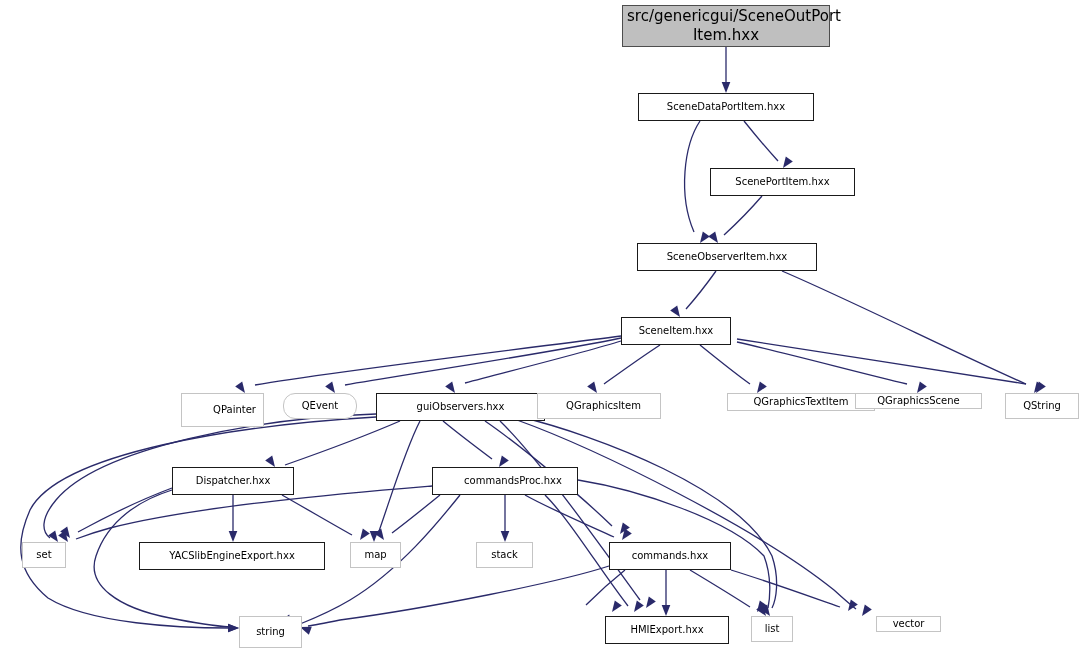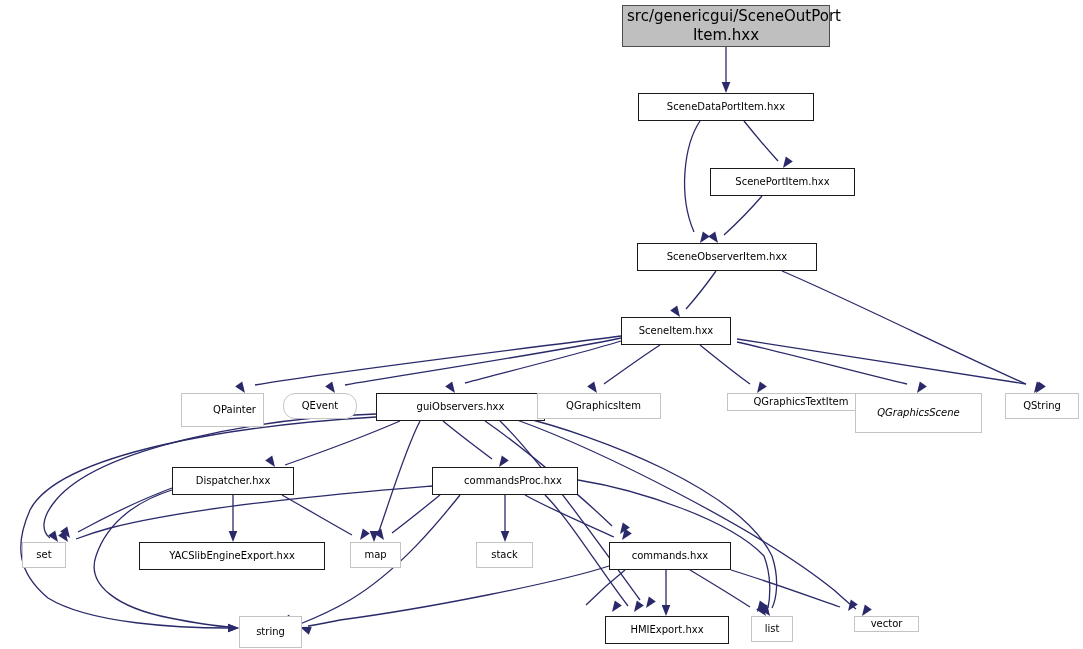--- a/index.html
+++ b/index.html
@@ -173,21 +173,21 @@
       </div>
       <div class="node-box bold-border" style="left: 376px; top: 393px; width: 169px; height: 28px;">
         <span class="node-label">guiObservers.hxx</span>
       </div>
       <div class="node-box" style="left: 537px; top: 393px; width: 124px; height: 26px; padding-left: 9px;">
         <span class="node-label">QGraphicsItem</span>
       </div>
       <div class="node-box" style="left: 683px; top: 393px; width: 148px; height: 18px; margin-left: 44px;">
         <span class="node-label">QGraphicsTextItem</span>
       </div>
-      <div class="node-box" style="left: 855px; top: 393px; width: 127px; height: 40px; font-style: italic;">
+      <div class="node-box" style="left: 855px; top: 393px; width: 127px; height: 16px;">
         <span class="node-label">QGraphicsScene</span>
       </div>
       <div class="node-box" style="left: 1005px; top: 393px; width: 74px; height: 26px;">
         <span class="node-label">QString</span>
       </div>
       <div class="node-box bold-border" style="left: 172px; top: 467px; width: 122px; height: 28px;">
         <span class="node-label">Dispatcher.hxx</span>
       </div>
       <div class="node-box bold-border" style="left: 432px; top: 467px; width: 146px; height: 28px; padding-left: 16px;">
         <span class="node-label">commandsProc.hxx</span>
@@ -209,17 +209,17 @@
       </div>
       <div class="node-box" style="left: 239px; top: 616px; width: 63px; height: 32px;">
         <span class="node-label">string</span>
       </div>
       <div class="node-box bold-border" style="left: 605px; top: 616px; width: 124px; height: 28px;">
         <span class="node-label">HMIExport.hxx</span>
       </div>
       <div class="node-box" style="left: 751px; top: 616px; width: 42px; height: 26px;">
         <span class="node-label">list</span>
       </div>
-      <div class="node-box" style="left: 854px; top: 616px; width: 65px; height: 16px;">
+      <div class="node-box" style="left: 876px; top: 616px; width: 65px; height: 16px;">
         <span class="node-label">vector</span>
       </div>
     </div>
 </div>
 
 </body></html>

